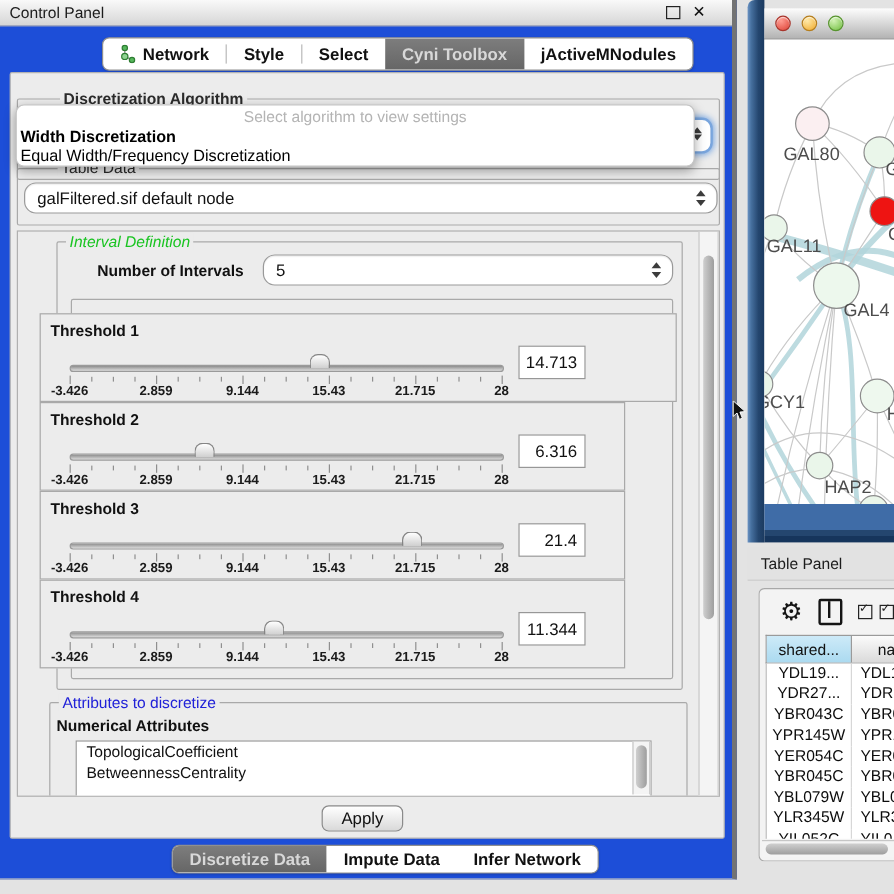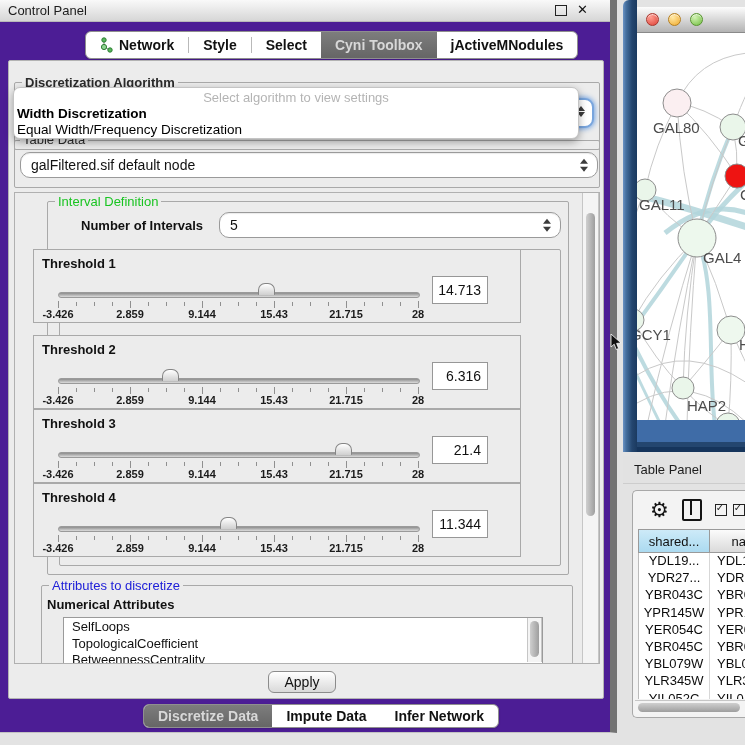--- a/index.html
+++ b/index.html
@@ -2,42 +2,42 @@
 <html><head>
 <meta charset="utf-8">
 <style>
   html,body{margin:0;padding:0;}
   body{width:745px;height:745px;overflow:hidden;background:#e3e3e3;
        font-family:"Liberation Sans","DejaVu Sans",sans-serif;-webkit-font-smoothing:antialiased;}
   #page{position:relative;width:745px;height:745px;}
   .abs{position:absolute;}
 
   
-  #control-panel{left:0;top:0;width:610px;height:732px;background:#4c1d95;border-right:7px solid #737373;border-bottom:1px solid #c2c2c2;}
+  #control-panel{left:0;top:0;width:610px;height:732px;background:#1d4ed8;border-right:4px solid #737373;border-bottom:1px solid #c2c2c2;}
   .cp-titlebar{position:absolute;left:0;top:0;width:100%;height:22px;
     background:linear-gradient(#f9f9f9,#d6d6d6);border-bottom:1px solid #b9b9b9;
     display:flex;align-items:center;font-size:13px;color:#1c1c1c;padding-left:8px;box-sizing:border-box;}
   .cp-titlebar .win-icons{position:absolute;right:22px;top:3px;display:flex;gap:10px;align-items:center;}
   .float-icon{width:10px;height:9px;border:1.6px solid #222;}
   .close-icon{font-size:13px;font-weight:bold;color:#111;line-height:14px;}
 
   
   #top-tabs{position:absolute;left:85px;top:31px;height:26px;display:flex;background:#fff;
     border:1px solid #8f8f8f;border-radius:6px;overflow:hidden;box-shadow:0 1px 2px rgba(0,0,0,.15);}
   .tab{display:flex;align-items:center;justify-content:center;gap:5px;padding:0 14px;font-size:14px;font-weight:600;color:#111;cursor:default;}
   .tab.sel{background:linear-gradient(#7d7d7d,#666);color:#d8d8d8;}
   .tab-sep{width:1px;background:#b9b9b9;margin:5px 0;}
 
   
   .cp-panel{left:8px;top:60px;width:594px;height:637px;border:1px solid #b3b3b3;border-radius:2px;background:#ececec;}
 
   .group{position:absolute;border:1px solid #a9a9a9;border-radius:2px;}
   .group-title{position:absolute;font-size:13px;background:#ececec;padding:0 3px;white-space:nowrap;}
-  .gt-plain{color:#2b2b2b;}
-  .gt-green{color:#19c421;}
+  .gt-plain{color:#2b2b2b;margin-left:28px;}
+  .gt-green{color:#19c421;font-style:italic;}
   .gt-blue{color:#2021d8;}
   .bold{font-weight:bold;}
 
   .combo{position:absolute;background:#fff;border:1px solid #9a9a9a;border-radius:10px;
     display:flex;align-items:center;font-size:14px;color:#111;padding:0 10px;box-sizing:border-box;
     box-shadow:inset 0 1px 1px rgba(0,0,0,.08);}
   .combo .stepper{position:absolute;right:9px;top:50%;transform:translateY(-50%);display:flex;flex-direction:column;line-height:5px;}
   .stepper i{border-left:4px solid transparent;border-right:4px solid transparent;display:block;margin:1.2px 0;}
   .stepper .up{border-bottom:5px solid #3c3c3c;}
   .stepper .dn{border-top:5px solid #3c3c3c;}
@@ -197,21 +197,21 @@
       <div class="combo" style="left:204px;top:19px;width:342px;height:26px;">
         <span>5</span>
         <span class="stepper">
             <i class="up"></i>
             <i class="dn"></i>
           </span>
       </div>
 
       <div class="group" style="left:44px;top:56px;width:500px;height:315px;"></div>
       <div id="thresholds">
-          <div class="thr-box" style="top: 56px;">
+          <div class="thr-box" style="top: 68px; padding-left: 43px;">
             <div class="thr-label">Threshold 1</div>
             <div class="track"></div>
             <div class="tick major" style="left: 24px;"></div>
             <div class="tick minor" style="left: 42px;"></div>
             <div class="tick minor" style="left: 60px;"></div>
             <div class="tick minor" style="left: 78px;"></div>
             <div class="tick major" style="left: 96px;"></div>
             <div class="tick minor" style="left: 114px;"></div>
             <div class="tick minor" style="left: 132px;"></div>
             <div class="tick minor" style="left: 150px;"></div>
@@ -335,21 +335,20 @@
             <div class="axis-label" style="left: 384px;">28</div>
             <div class="thumb" style="left: 185.697px;"></div>
             <input class="thr-value" value="11.344" style="">
           </div>
         </div>
 
       <div class="group" style="left:26px;top:392px;width:530px;height:84px;"></div>
       <div class="group-title gt-blue" style="left:34px;top:385px;">Attributes to discretize</div>
       <div class="bold" style="position:absolute;left:32px;top:404px;font-size:13px;color:#111;">Numerical Attributes</div>
       <div class="list" style="left:48px;top:424px;width:478px;height:46px;" id="attr-list">
-          <div class="list-item">SelfLoops</div>
           <div class="list-item">TopologicalCoefficient</div>
           <div class="list-item">BetweennessCentrality</div>
         </div>
       <div class="vscroll" style="left:512px;top:425px;width:13px;height:44px;">
         <div class="vthumb" style="top:3px;height:36px;"></div>
       </div>
 
       <div class="vscroll" style="left:567px;top:0;width:15px;height:470px;">
         <div class="vthumb" style="top:20px;height:303px;left:3px;"></div>
       </div>

